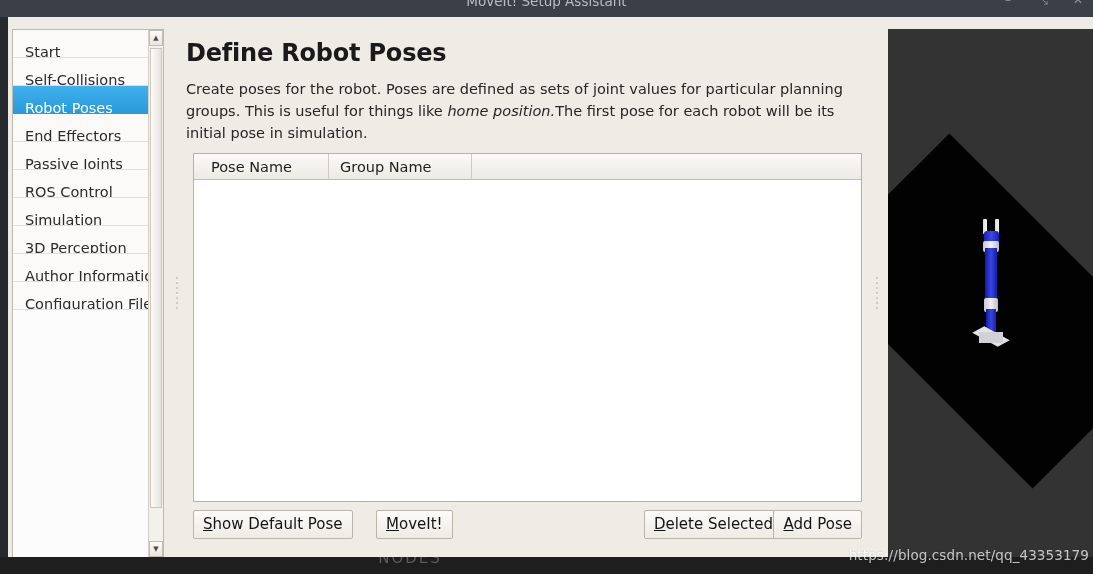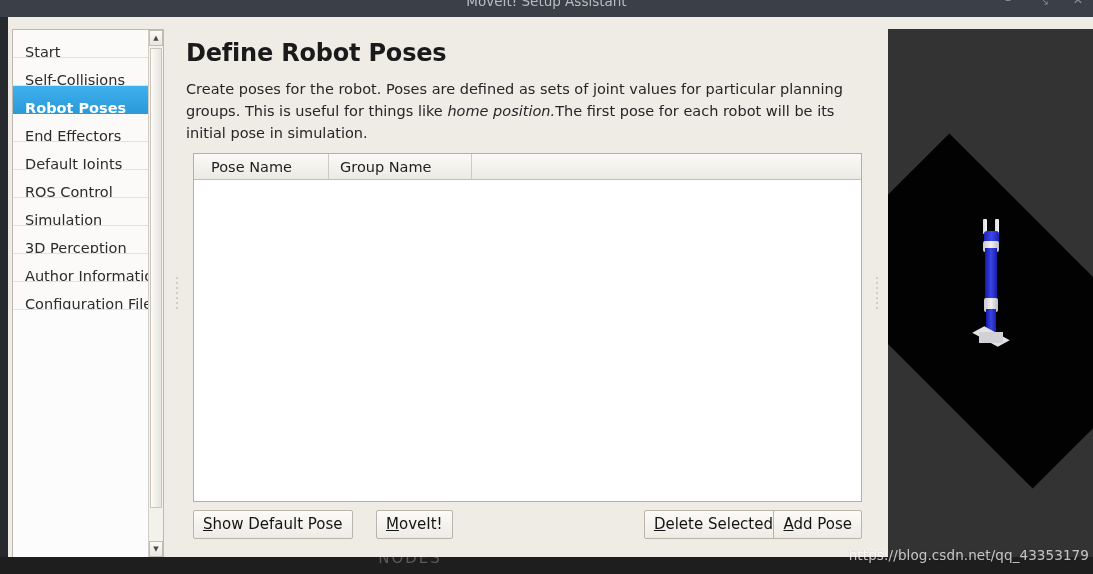--- a/index.html
+++ b/index.html
@@ -112,21 +112,20 @@
     color: #2b2b2b;
     border-bottom: 1px solid #e4e1da;
     background: #fbfaf8;
     white-space: nowrap;
     overflow: hidden;
   }
   .nav-item.selected {
     background: linear-gradient(to bottom, #3fb1ec 0%, #2a9ad9 100%);
     color: #ffffff;
     border-bottom: 1px solid #2a9ad9;
-    font-weight: bold;
   }
 
   
   .sb-track {
     position: absolute;
     right: 0; top: 0;
     width: 15px; height: 527px;
     background: #f3f1ec;
     border-left: 1px solid #d3cfc6;
   }
@@ -369,21 +368,21 @@
       <div class="nav-item">
         <span>Self-Collisions</span>
       </div>
       <div class="nav-item selected">
         <span>Robot Poses</span>
       </div>
       <div class="nav-item">
         <span>End Effectors</span>
       </div>
       <div class="nav-item">
-        <span>Default Joints</span>
+        <span>Passive Joints</span>
       </div>
       <div class="nav-item">
         <span>ROS Control</span>
       </div>
       <div class="nav-item">
         <span>Simulation</span>
       </div>
       <div class="nav-item">
         <span>3D Perception</span>
       </div>

